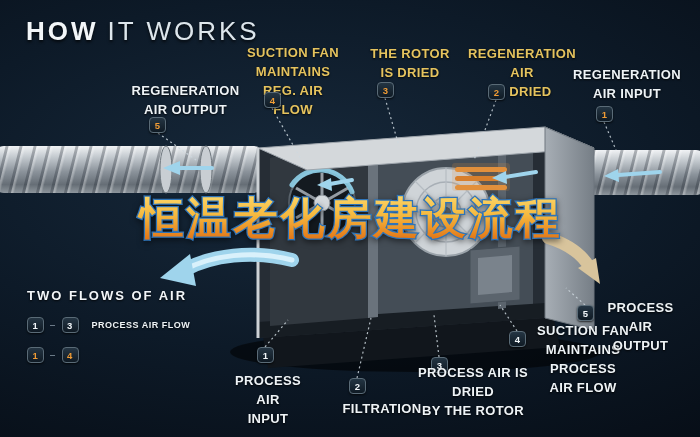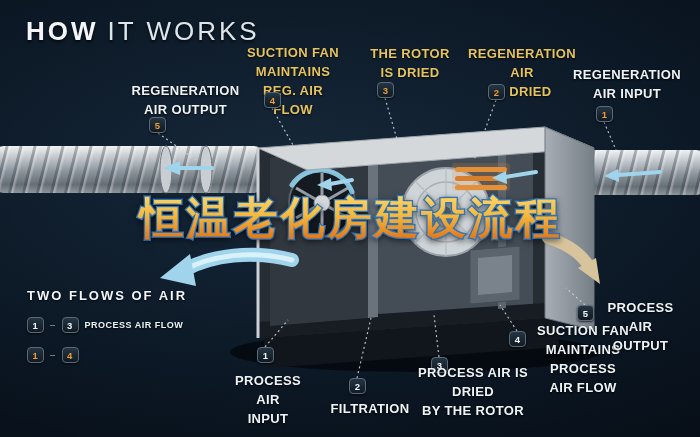--- a/index.html
+++ b/index.html
@@ -24,21 +24,21 @@
     width:17px; height:16px; background:linear-gradient(180deg,#243543,#0f1a24);
     border:1px solid #5a6b77; border-radius:4px;
     font-size:9.5px; font-weight:700; color:#f2f6f9;
     box-shadow:0 1px 2px rgba(0,0,0,.7);
   }
   .badge.orange { color:#f09c35; }
   .abs { position:absolute; }
   .legend-title { position:absolute; left:27px; top:288px; font-size:13px; font-weight:700; letter-spacing:2px; color:#f2f6f9; text-shadow:0 1px 2px rgba(0,0,0,.8); }
   .legend-row { position:absolute; display:flex; align-items:center; gap:6px; color:#eef3f6; font-size:9px; font-weight:700; letter-spacing:.5px; }
   .legend-row .dash { color:#9fb0bd; font-weight:400; }
-  .legend-row .lab { text-shadow:0 1px 2px rgba(0,0,0,.8); }
+  .legend-row .lab { margin-left:7px; text-shadow:0 1px 2px rgba(0,0,0,.8); }
   .overlay-svg { position:absolute; left:136px; top:188px; filter:drop-shadow(0 2px 3px rgba(0,0,0,.55)); }
 </style>
 </head>
 <body>
 
 <div class="stage">
 
   <svg class="illus" viewBox="0 0 700 437">
     <defs>
       <linearGradient id="ductG" x1="0" y1="0" x2="0" y2="1">
@@ -184,21 +184,21 @@
 
   <div class="callout" style="left:572px; top:66px; width:110px;">REGENERATION
 AIR INPUT</div>
   <span class="badge orange abs" style="left:596px; top:106px;">1</span>
 
   <span class="badge abs" style="left:257px; top:347px;">1</span>
   <div class="callout" style="left:228px; top:372px; width:80px;">PROCESS AIR
 INPUT</div>
 
   <span class="badge abs" style="left:349px; top:378px;">2</span>
-  <div class="callout" style="left:330px; top:400px; width:80px;">FILTRATION</div>
+  <div class="callout" style="left:342px; top:400px; width:80px;">FILTRATION</div>
 
   <span class="badge abs" style="left:431px; top:357px;">3</span>
   <div class="callout" style="left:408px; top:364px; width:130px;">PROCESS AIR IS DRIED
 BY THE ROTOR</div>
 
   <span class="badge abs" style="left:509px; top:331px;">4</span>
   <div class="callout" style="left:528px; top:322px; width:110px;">SUCTION FAN
 MAINTAINS PROCESS
 AIR FLOW</div>
 

